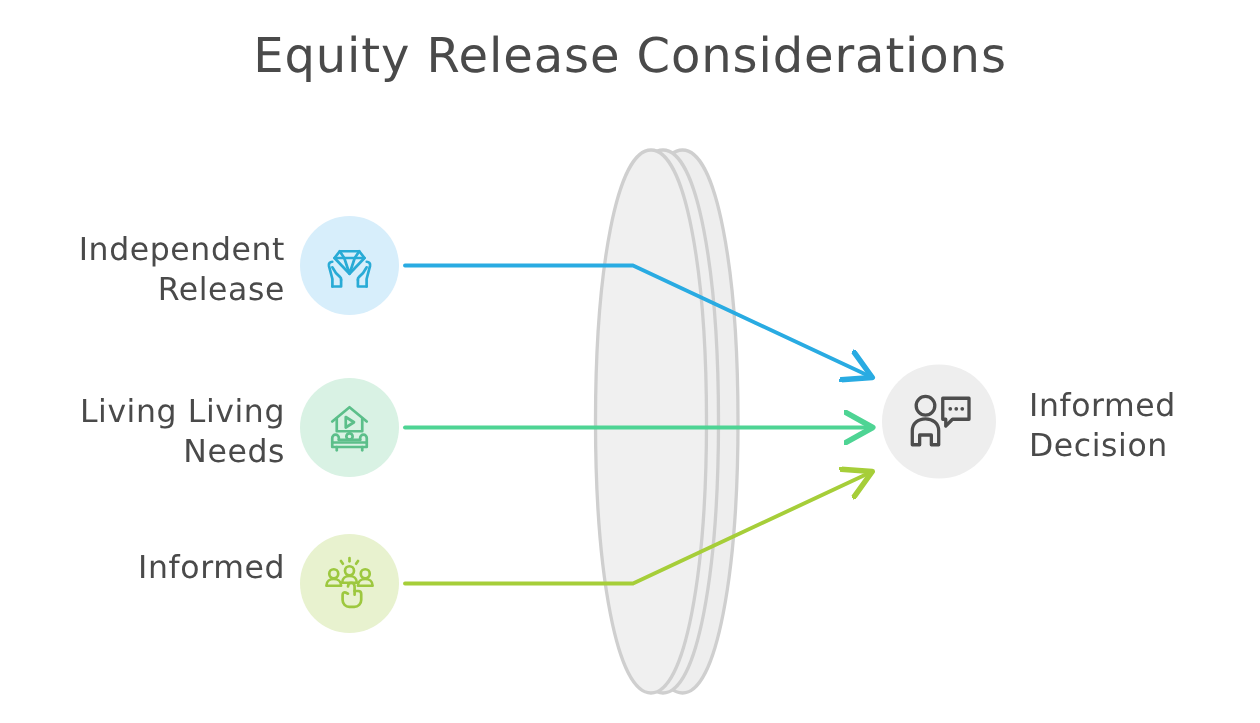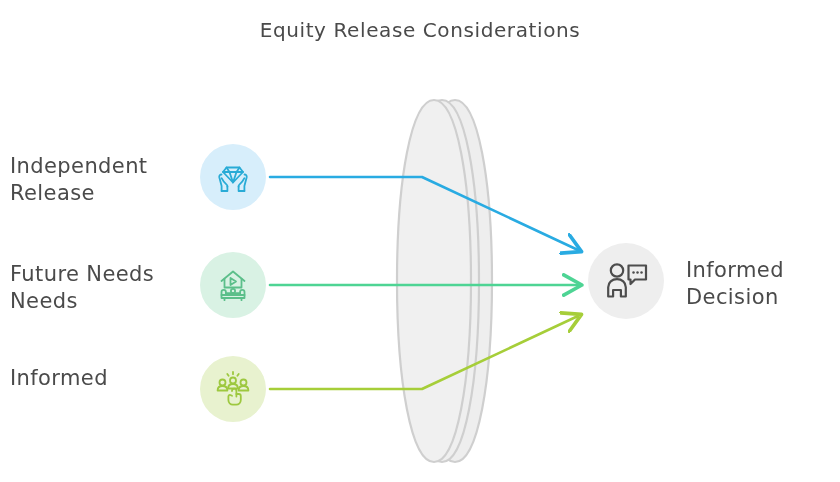--- a/index.html
+++ b/index.html
@@ -20,36 +20,37 @@
     width: 840px;
     height: 482px;
   }
   .title {
     position: absolute;
     left: 0;
     top: 18px;
     width: 840px;
     text-align: center;
     font-family: "DejaVu Sans", sans-serif;
-    font-size: 20px;
+    font-size: 32px;
     letter-spacing: 0.6px;
     color: #4a4a4a;
     white-space: nowrap;
   }
   .node-label {
     position: absolute;
     font-family: "DejaVu Sans", sans-serif;
     font-size: 21px;
     line-height: 27px;
     letter-spacing: 0.4px;
     color: #4a4a4a;
   }
   .label-left {
     width: 180px;
     left: 10px;
+    text-align: right;
   }
   .label-right {
     width: 170px;
     left: 686px;
     text-align: left;
   }
   .icon-badge {
     position: absolute;
     width: 66px;
     height: 66px;
@@ -119,21 +120,21 @@
         <path d="M8.6,21.2 C9.8,23.6 11.6,26 13.6,27.6 C14.6,28.4 14.4,29.6 14.4,29.6"></path>
 
         <path d="M31.5,17.5 C33,17.5 34,18.7 33.7,20.2 L31.4,29 L31.4,34"></path>
         <path d="M31.4,34 L25.6,34 L25.6,29.6"></path>
         <path d="M31.4,21.2 C30.2,23.6 28.4,26 26.4,27.6 C25.4,28.4 25.6,29.6 25.6,29.6"></path>
       </svg>
     </span>
   </div>
 
   <div class="node-label label-left" style="top:261px;">
-    <div>Future Needs</div>
+    <div>Living Living</div>
     <div>Needs</div>
   </div>
   <div class="icon-badge" style="left:200px; top:252px; background:#d9f2e4;">
     <span>
       <svg width="40" height="40" viewBox="0 0 40 40" fill="none" stroke="#5cbf8a" stroke-width="1.8" stroke-linecap="round" stroke-linejoin="round">
 
         <path d="M8.5,16 L20,6.5 L31.5,16"></path>
         <path d="M11.5,14 L11.5,22.5 L28.5,22.5 L28.5,14"></path>
 
         <path d="M17.5,13 L23,16.5 L17.5,20 Z"></path>

